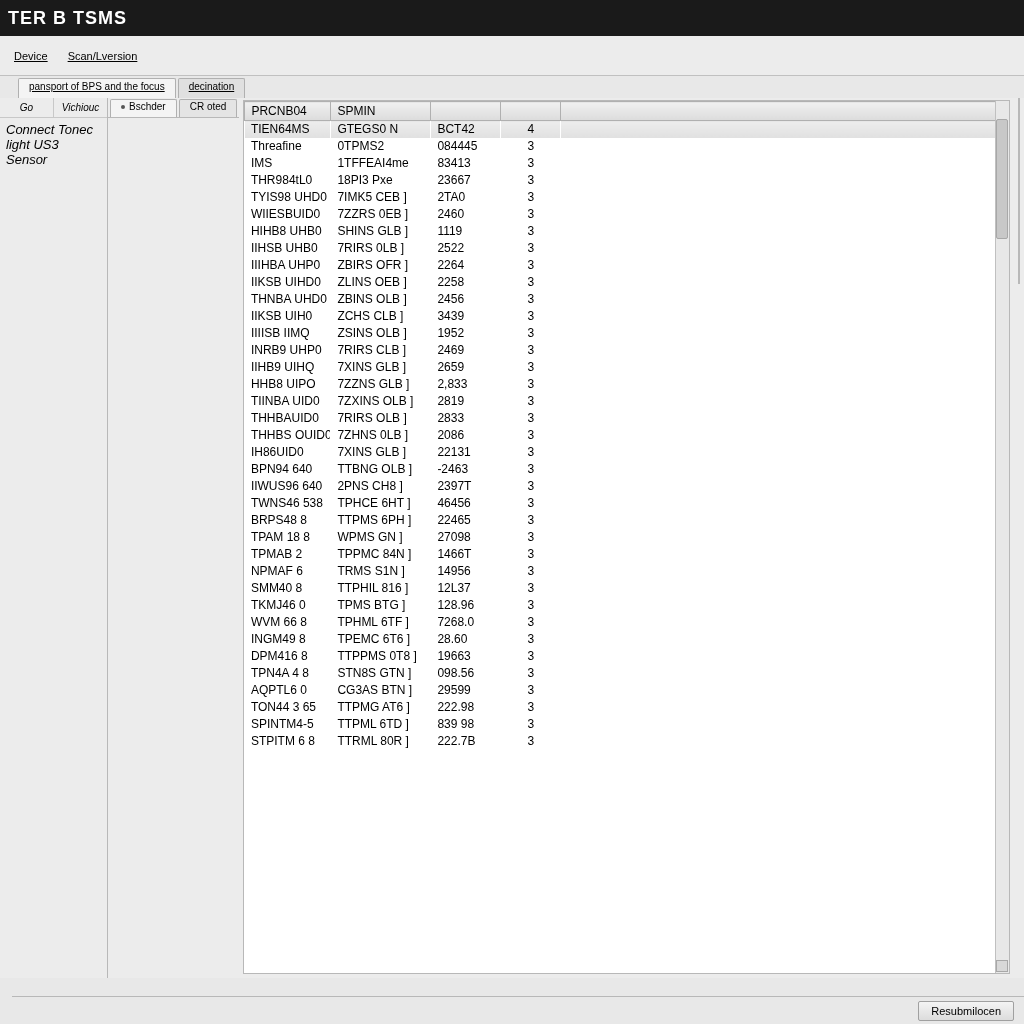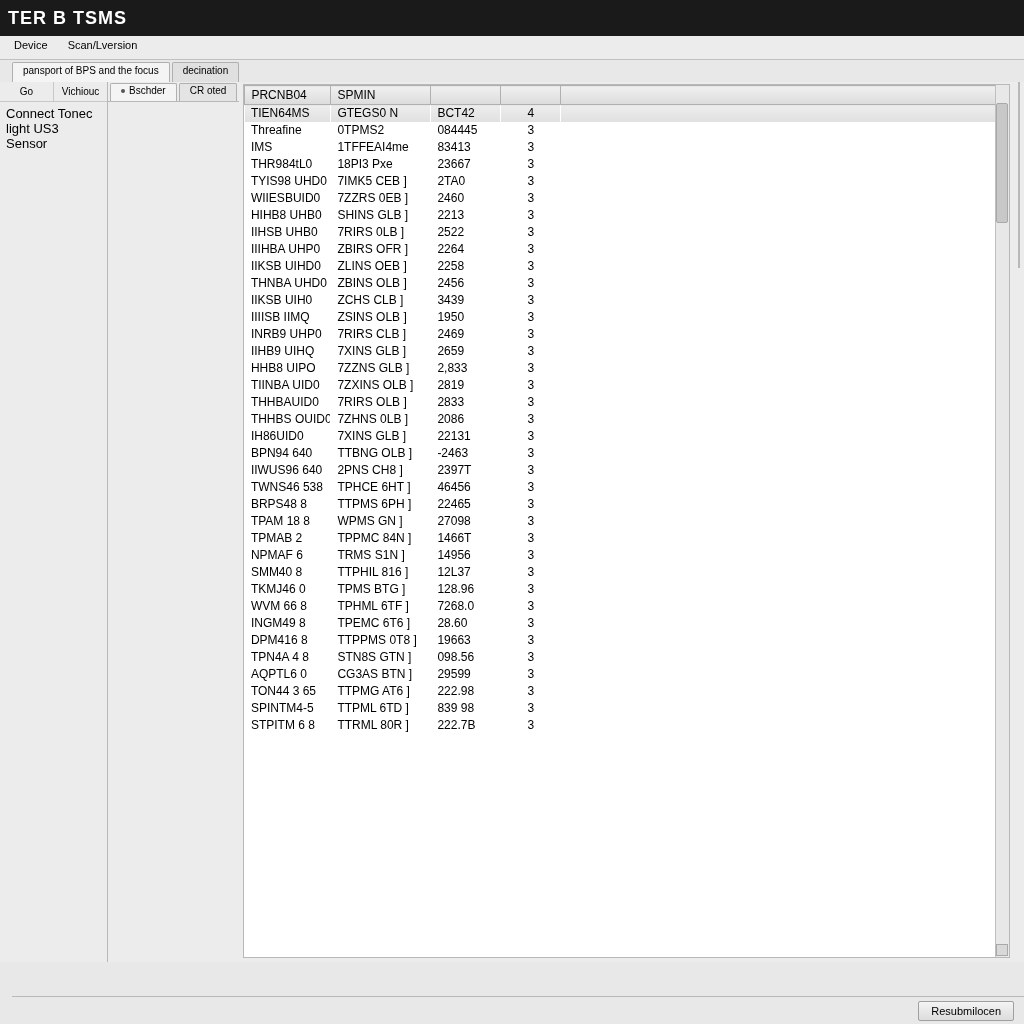--- a/index.html
+++ b/index.html
@@ -1,29 +1,29 @@
 <!DOCTYPE html>
 <html><head>
 <meta charset="utf-8">
 <style>
 * { margin: 0; padding: 0; box-sizing: border-box; font-family: Arial, Helvetica, sans-serif; }
 html, body { width: 1024px; height: 1024px; background: #e8e8e8; overflow: hidden; font-size: 11px; color: #000; }
 
 .titlebar { height: 36px; background: #1a1a1a; color: #fff; display: flex; align-items: center; padding: 0 8px; font-size: 18px; font-weight: bold; letter-spacing: 1px; }
 
-.menubar { height: 24px; background: #ececec; border-bottom: 1px solid #c0c0c0; display: flex; padding: 0 4px; }
+.menubar { height: 40px; background: #ececec; border-bottom: 1px solid #c0c0c0; display: flex; align-items: center; padding: 0 4px; text-decoration: underline; }
 .menubar-item { padding: 3px 10px; cursor: pointer; font-size: 11px; }
 
-.maintabs { height: 22px; display: flex; align-items: flex-end; padding-left: 12px; background: #e8e8e8; }
+.maintabs { height: 22px; display: flex; align-items: flex-end; padding-left: 18px; background: #e8e8e8; text-decoration: underline; }
 .maintab { height: 20px; padding: 2px 10px; border: 1px solid #b0b0b0; border-bottom: none; background: #e0e0e0; margin-right: 2px; font-size: 10px; border-radius: 2px 2px 0 0; cursor: pointer; }
 .maintab.active { background: #f4f4f4; position: relative; z-index: 2; }
 
 .workspace { display: flex; height: 880px; background: #ececec; }
 
-.leftpanel { width: 108px; min-width: 108px; border-right: 1px solid #b8b8b8; background: #ececec; }
+.leftpanel { width: 108px; min-width: 108px; border-right: 1px solid #b8b8b8; background: #ececec; font-style: italic; }
 .leftpanel-top { display: flex; height: 20px; border-bottom: 1px solid #c8c8c8; }
 .lp-tab { flex: 1; text-align: center; font-size: 10px; line-height: 20px; border-right: 1px solid #c8c8c8; cursor: pointer; }
 .lp-tab:last-child { border-right: none; }
 .lp-items { padding: 4px 6px; }
 .lp-item { font-size: 13px; line-height: 15px; cursor: pointer; white-space: nowrap; }
 
 .content { flex: 1; display: flex; flex-direction: row; }
 .subtabs { height: 20px; display: flex; align-items: flex-end; border-bottom: 1px solid #b8b8b8; padding-left: 2px; }
 .subtab { height: 18px; padding: 1px 10px; border: 1px solid #b0b0b0; border-bottom: none; background: #e4e4e4; margin-right: 2px; font-size: 10px; border-radius: 2px 2px 0 0; cursor: pointer; }
 .subtab.active { background: #f4f4f4; }
@@ -135,21 +135,21 @@
             <tr>
               <td class="c0">WIIESBUID0</td>
               <td class="c1">7ZZRS 0EB ]</td>
               <td class="c2">2460</td>
               <td class="c3">3</td>
               <td class="cr"></td>
             </tr>
             <tr>
               <td class="c0">HIHB8 UHB0</td>
               <td class="c1">SHINS GLB ]</td>
-              <td class="c2">2213</td>
+              <td class="c2">1119</td>
               <td class="c3">3</td>
               <td class="cr"></td>
             </tr>
             <tr>
               <td class="c0">IIHSB UHB0</td>
               <td class="c1">7RIRS 0LB ]</td>
               <td class="c2">2522</td>
               <td class="c3">3</td>
               <td class="cr"></td>
             </tr>
@@ -177,21 +177,21 @@
             <tr>
               <td class="c0">IIKSB UIH0</td>
               <td class="c1">ZCHS CLB ]</td>
               <td class="c2">3439</td>
               <td class="c3">3</td>
               <td class="cr"></td>
             </tr>
             <tr>
               <td class="c0">IIIISB IIMQ</td>
               <td class="c1">ZSINS OLB ]</td>
-              <td class="c2">1950</td>
+              <td class="c2">1952</td>
               <td class="c3">3</td>
               <td class="cr"></td>
             </tr>
             <tr>
               <td class="c0">INRB9 UHP0</td>
               <td class="c1">7RIRS CLB ]</td>
               <td class="c2">2469</td>
               <td class="c3">3</td>
               <td class="cr"></td>
             </tr>

